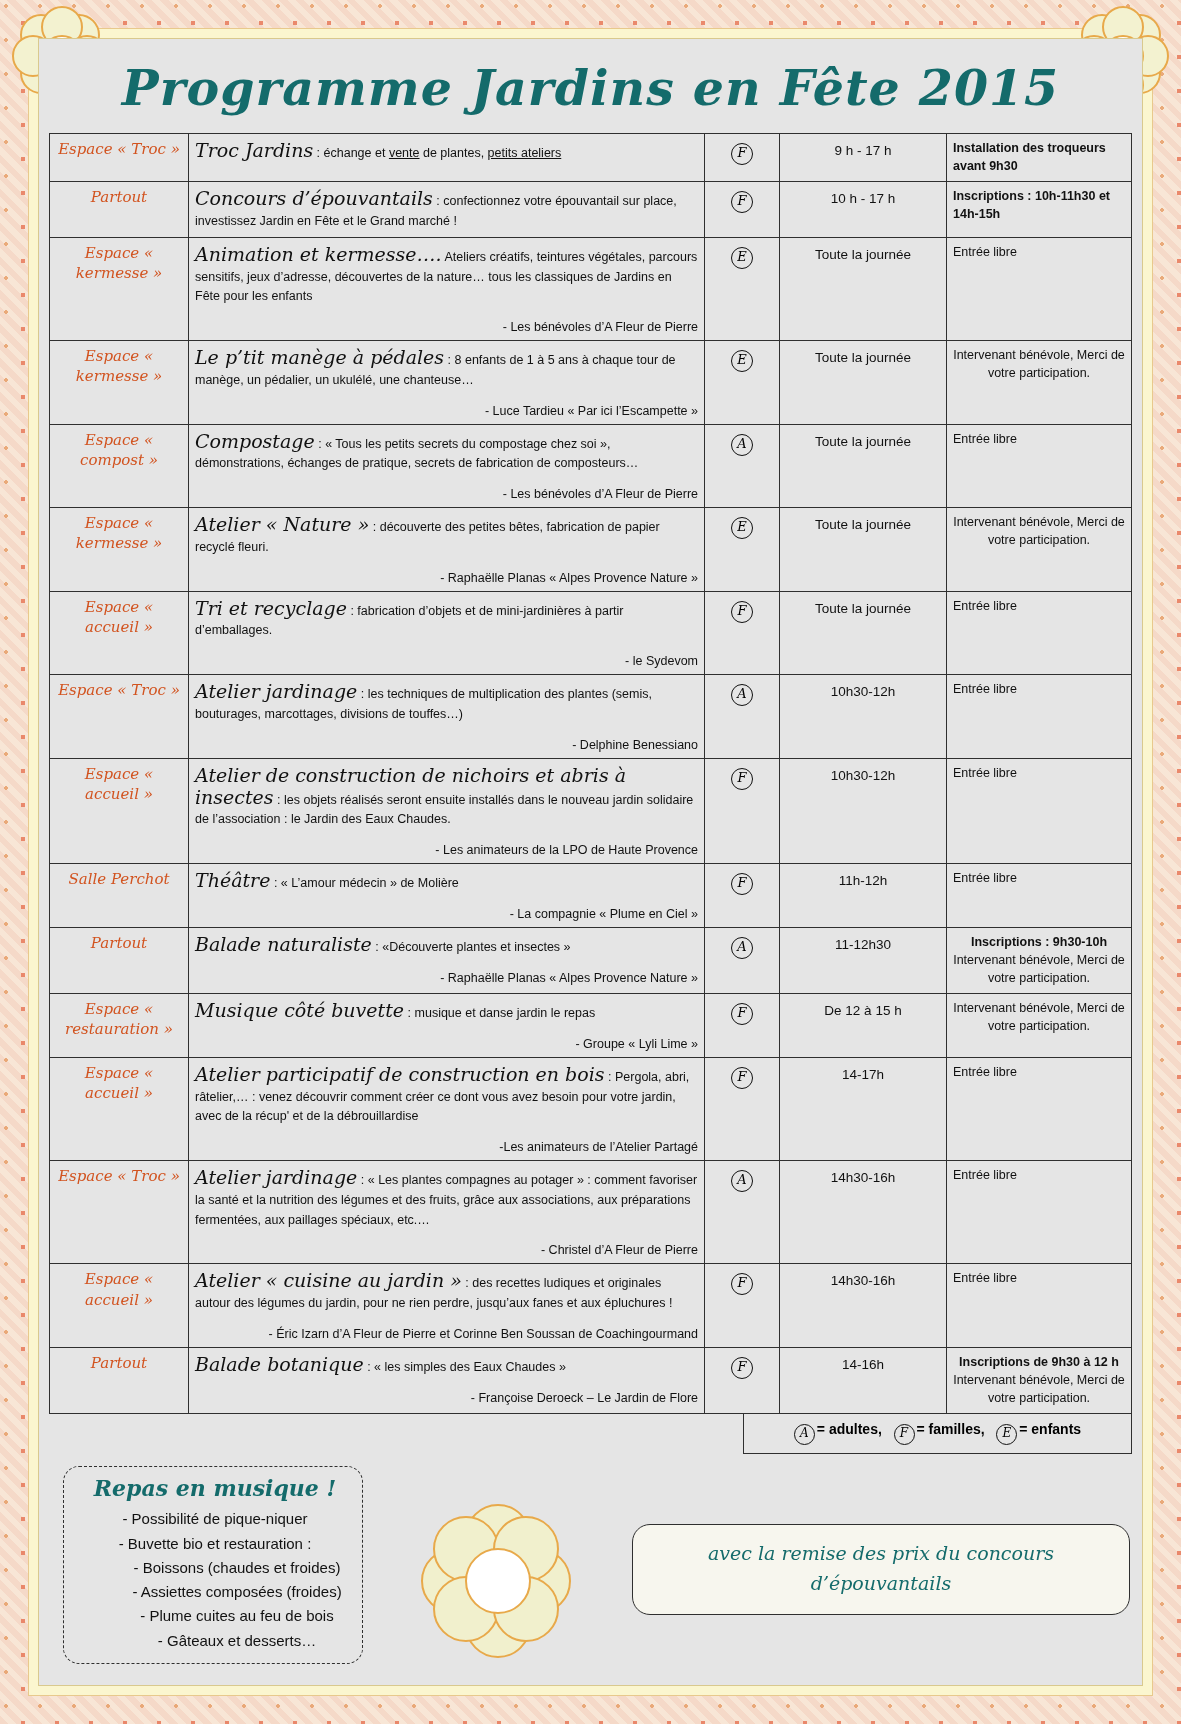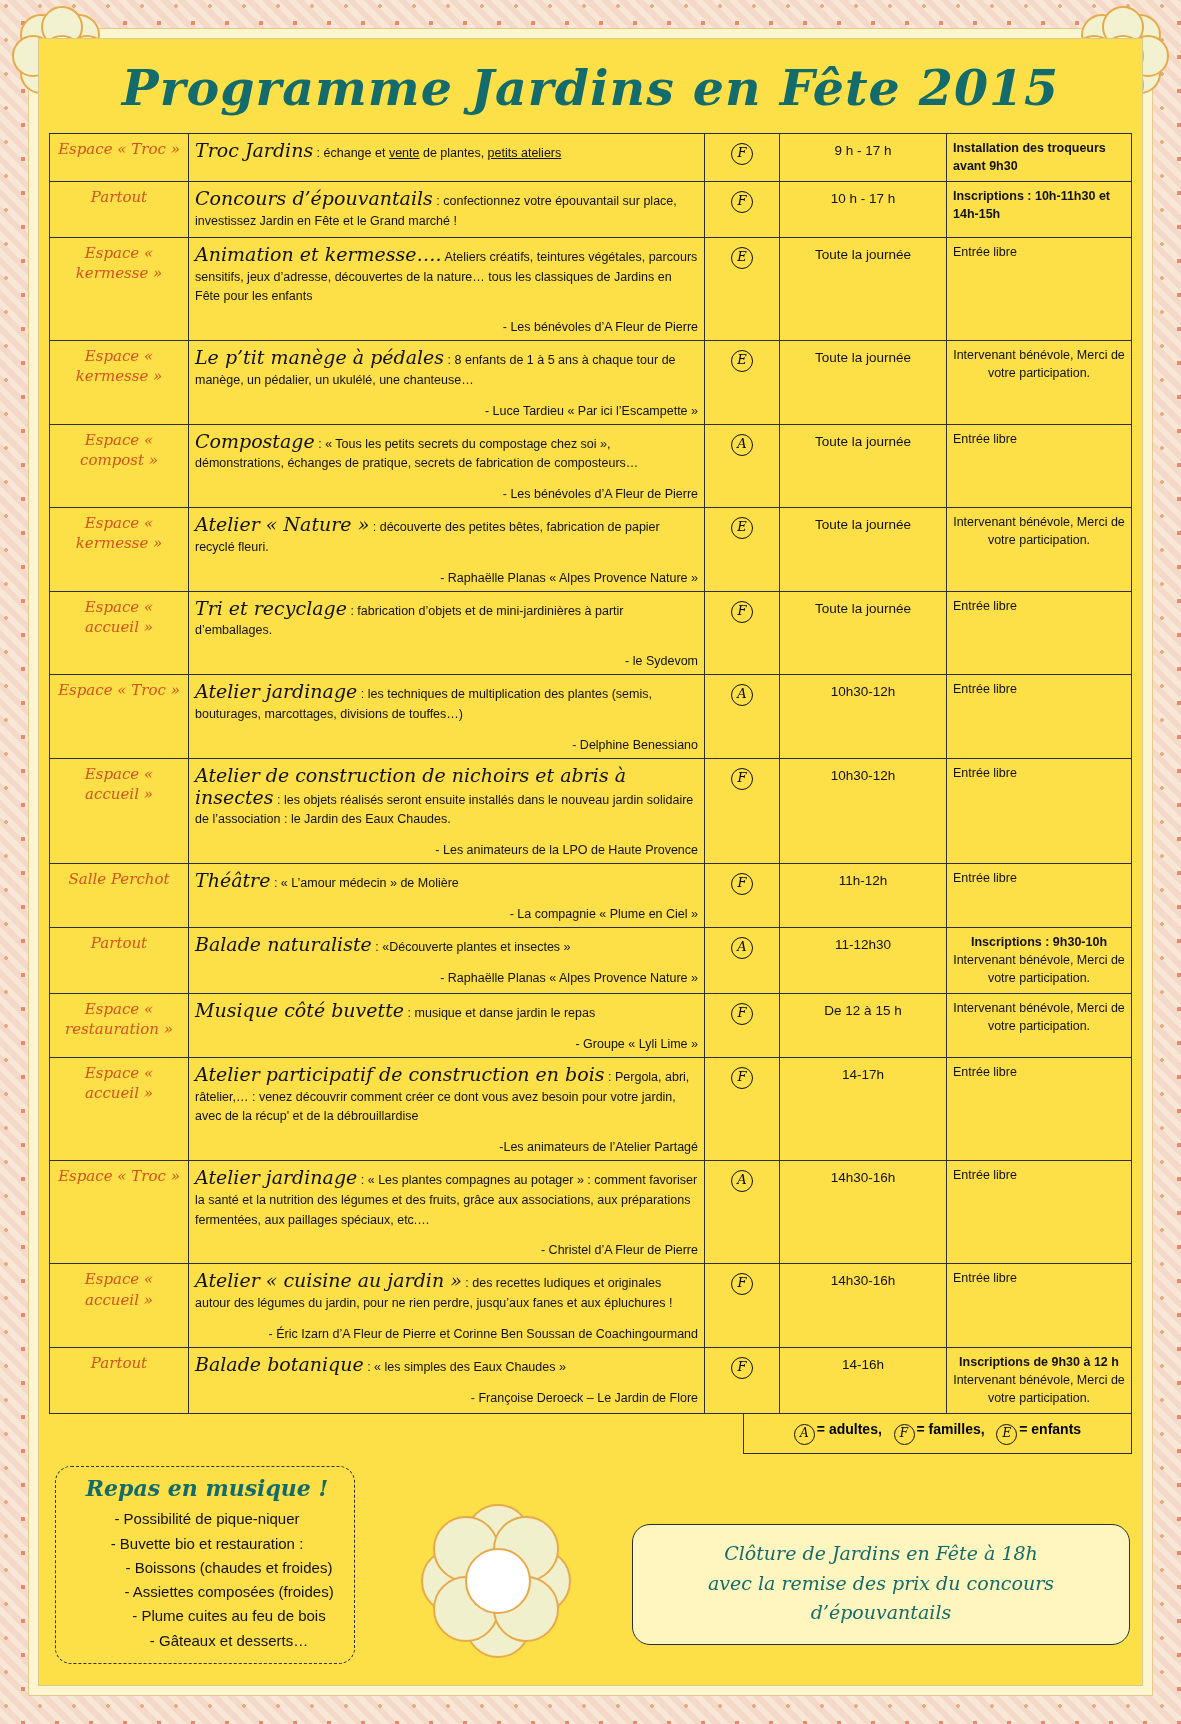--- a/index.html
+++ b/index.html
@@ -34,21 +34,21 @@
   }
   .inner-field:before{
     content:"";position:absolute;inset:0;
     background-image:radial-gradient(circle,#f0d9a0 1.4px,transparent 1.6px);
     background-size:26px 26px;
     opacity:.55;
   }
   .sheet{
     position:absolute;
     left:38px;top:38px;right:38px;bottom:38px;
-    background:#fde047;
+    background:#e5e5e5;
     border:1px solid #d9c98e;
     box-sizing:border-box;
     padding:6px 10px 22px 10px;
   }
   
   .flower{position:absolute;width:96px;height:96px;pointer-events:none;}
   .flower .petal{
     position:absolute;width:38px;height:38px;border-radius:50%;
     background:#f3f2d0;border:2px solid #e8a94a;
   }
@@ -184,21 +184,21 @@
     font-family:"DejaVu Serif",serif;font-style:italic;font-size:12px;font-weight:normal;
     vertical-align:-3px;margin-right:2px;
   }
   
   .bottom{
     position:relative;
     margin-top:12px;
     height:200px;
   }
   .box-meal{
-    position:absolute;left:6px;top:0;width:300px;
+    position:absolute;left:14px;top:0;width:300px;
     border:1.6px dashed #2f2f2f;
     border-radius:16px;
     padding:8px 10px 10px 14px;
     box-sizing:border-box;
     background:transparent;
   }
   .box-meal h3{
     margin:0 0 6px 0;
     font-family:"DejaVu Serif", serif;
     font-style:italic;
@@ -476,17 +476,16 @@
       <span class="bp" style="right:0;top:44px;"></span>
       <span class="bp" style="left:44px;top:88px;"></span>
       <span class="bp" style="left:12px;top:12px;"></span>
       <span class="bp" style="right:12px;top:12px;"></span>
       <span class="bp" style="left:12px;bottom:12px;"></span>
       <span class="bp" style="right:12px;bottom:12px;"></span>
       <span class="bc"></span>
     </div>
 
     <div class="box-close">
-      <div>Clôture de Jardins en Fête à 18h</div>
       <div>avec la remise des prix du concours d’épouvantails</div>
     </div>
   </div>
 </div>
 
 </body></html>

